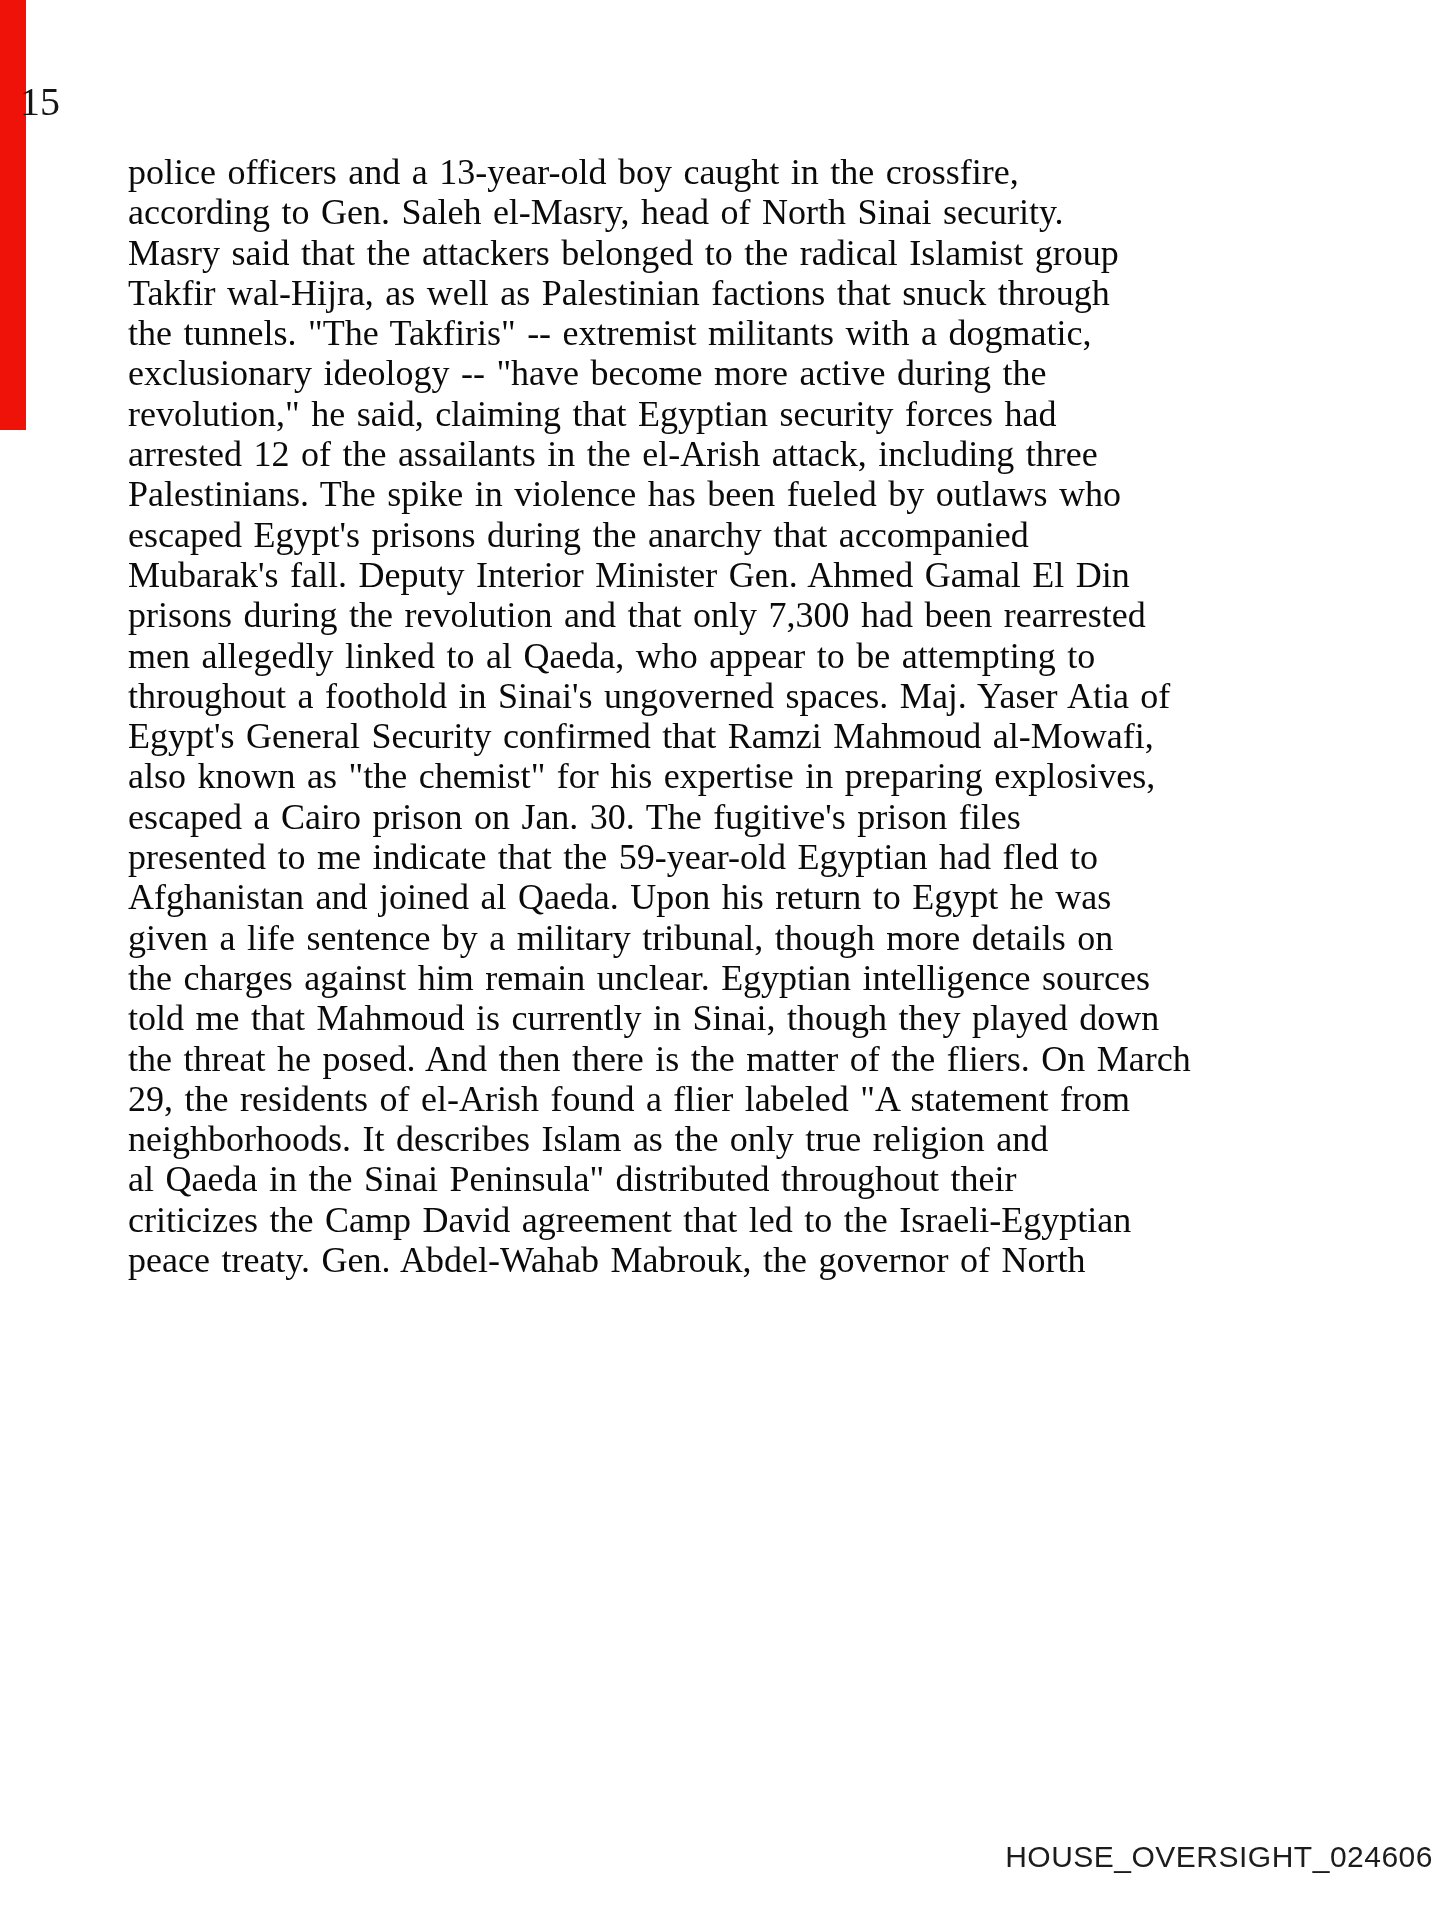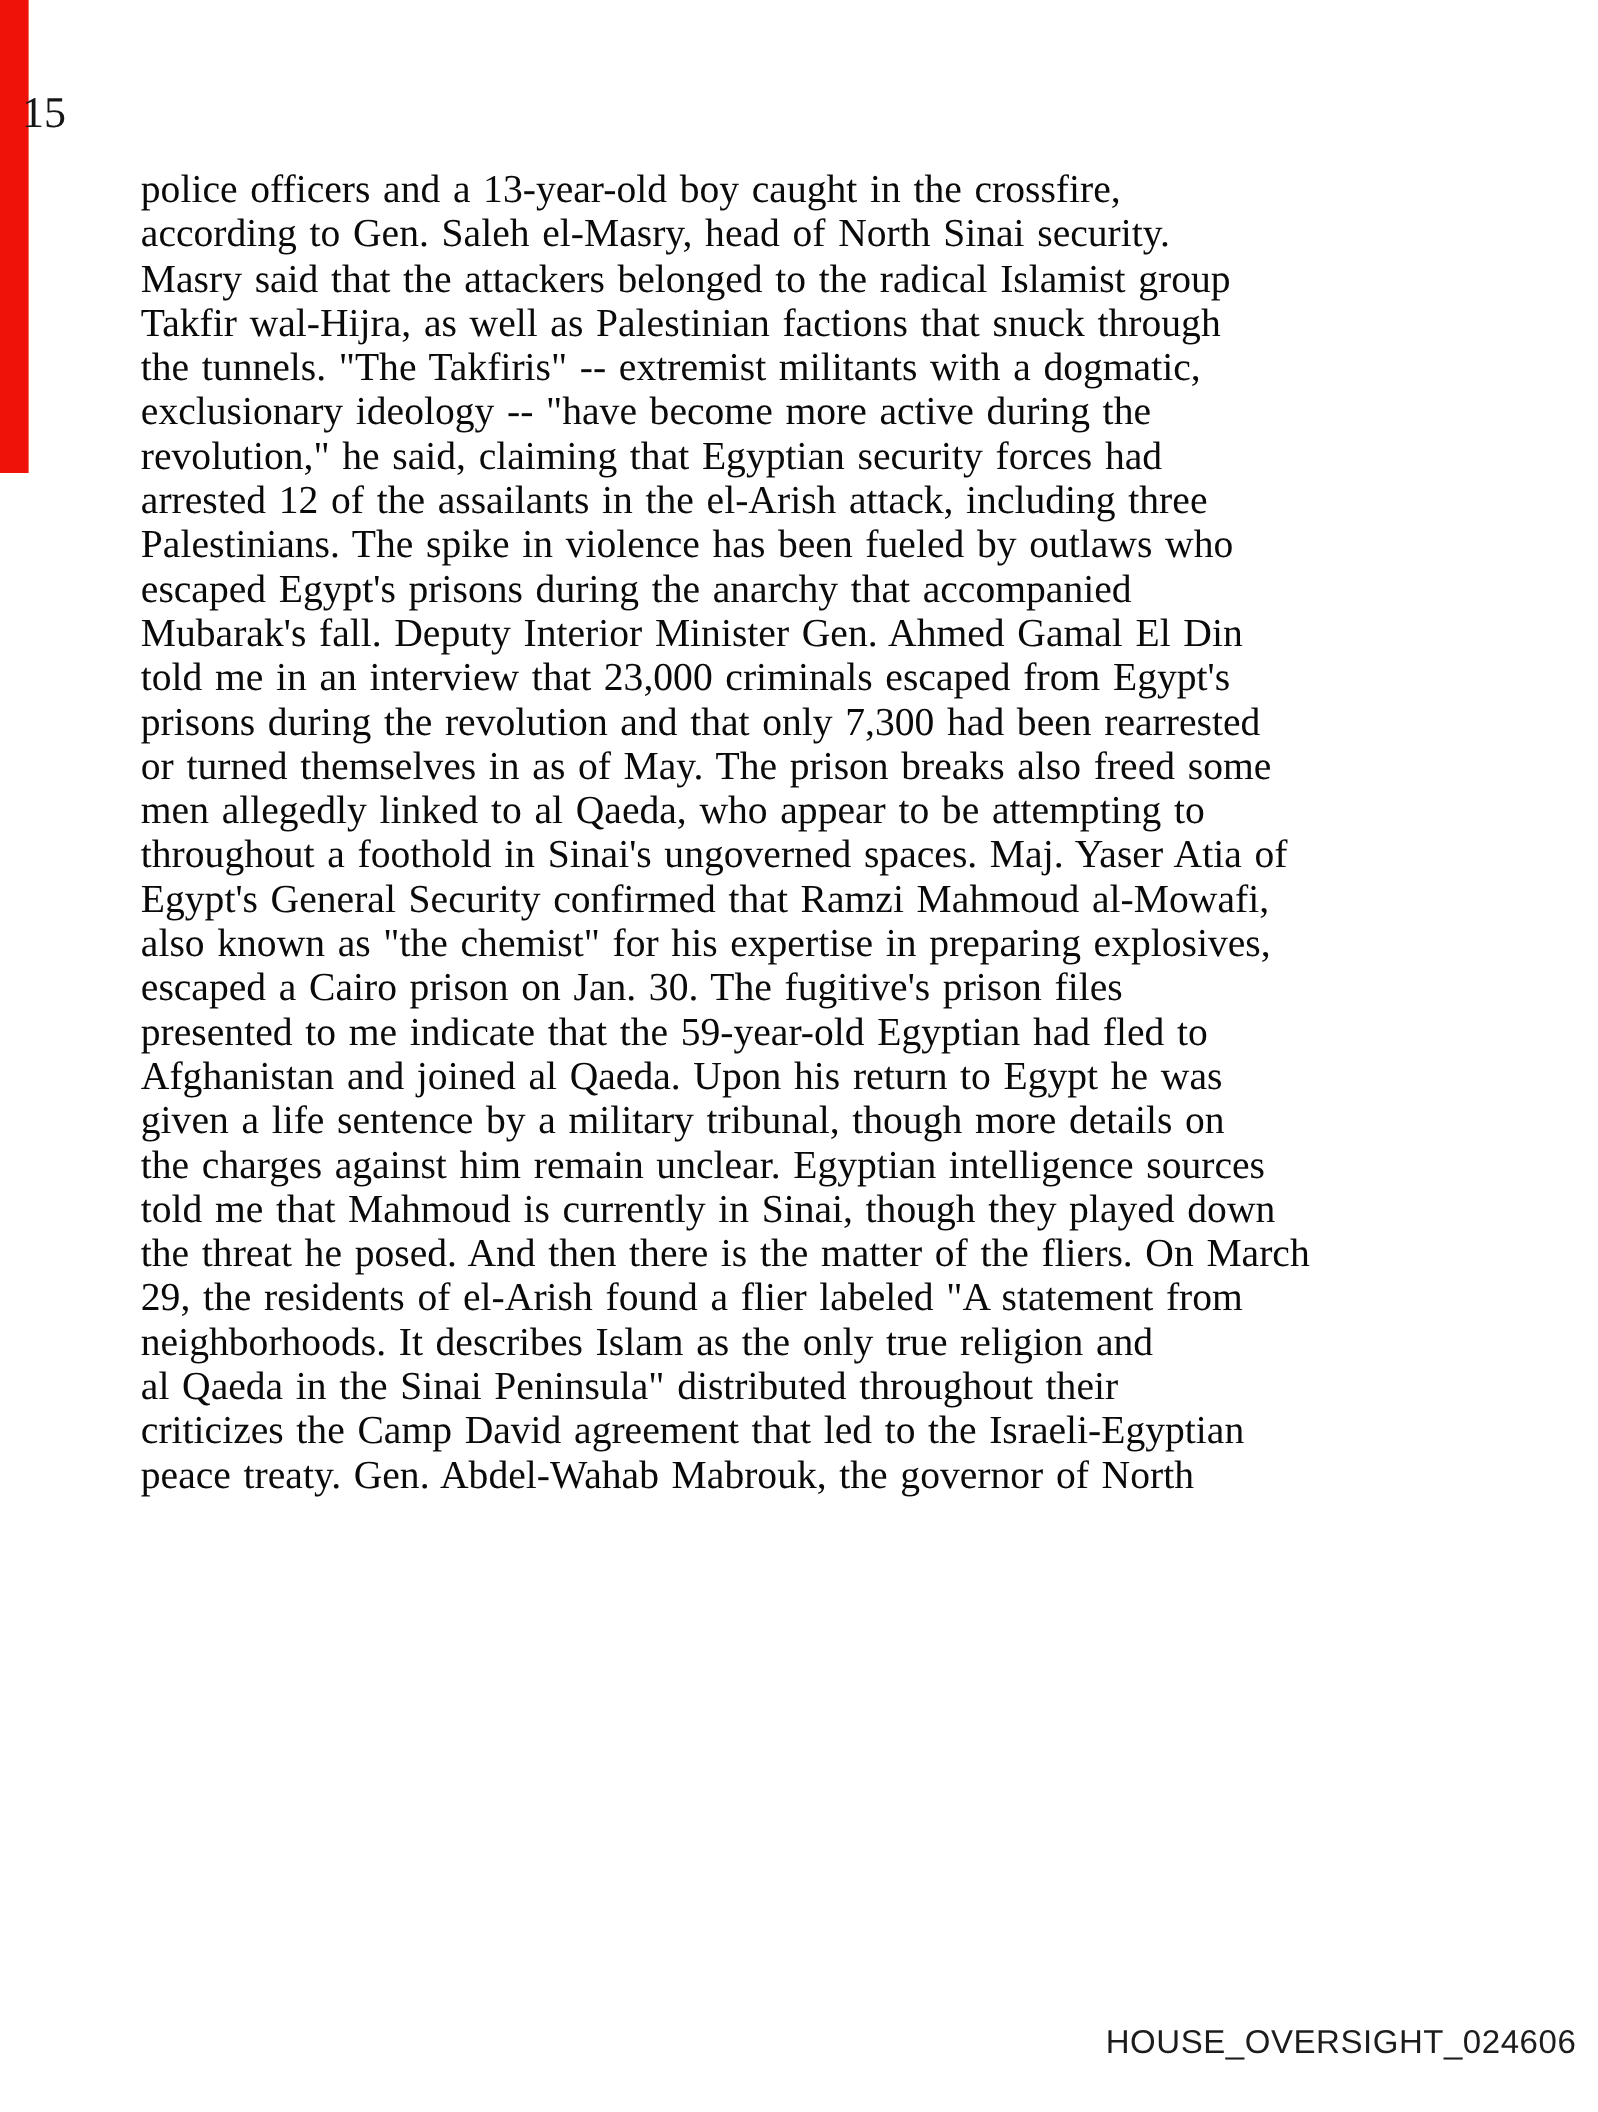--- a/index.html
+++ b/index.html
@@ -70,23 +70,21 @@
     <div class="line">according to Gen. Saleh el-Masry, head of North Sinai security.</div>
     <div class="line">Masry said that the attackers belonged to the radical Islamist group</div>
     <div class="line">Takfir wal-Hijra, as well as Palestinian factions that snuck through</div>
     <div class="line">the tunnels. "The Takfiris" -- extremist militants with a dogmatic,</div>
     <div class="line">exclusionary ideology -- "have become more active during the</div>
     <div class="line">revolution," he said, claiming that Egyptian security forces had</div>
     <div class="line">arrested 12 of the assailants in the el-Arish attack, including three</div>
     <div class="line">Palestinians. The spike in violence has been fueled by outlaws who</div>
     <div class="line">escaped Egypt's prisons during the anarchy that accompanied</div>
     <div class="line">Mubarak's fall. Deputy Interior Minister Gen. Ahmed Gamal El Din</div>
-    <div class="line">told me in an interview that 23,000 criminals escaped from Egypt's</div>
     <div class="line">prisons during the revolution and that only 7,300 had been rearrested</div>
-    <div class="line">or turned themselves in as of May. The prison breaks also freed some</div>
     <div class="line">men allegedly linked to al Qaeda, who appear to be attempting to</div>
     <div class="line">throughout a foothold in Sinai's ungoverned spaces. Maj. Yaser Atia of</div>
     <div class="line">Egypt's General Security confirmed that Ramzi Mahmoud al-Mowafi,</div>
     <div class="line">also known as "the chemist" for his expertise in preparing explosives,</div>
     <div class="line">escaped a Cairo prison on Jan. 30. The fugitive's prison files</div>
     <div class="line">presented to me indicate that the 59-year-old Egyptian had fled to</div>
     <div class="line">Afghanistan and joined al Qaeda. Upon his return to Egypt he was</div>
     <div class="line">given a life sentence by a military tribunal, though more details on</div>
     <div class="line">the charges against him remain unclear. Egyptian intelligence sources</div>
     <div class="line">told me that Mahmoud is currently in Sinai, though they played down</div>

